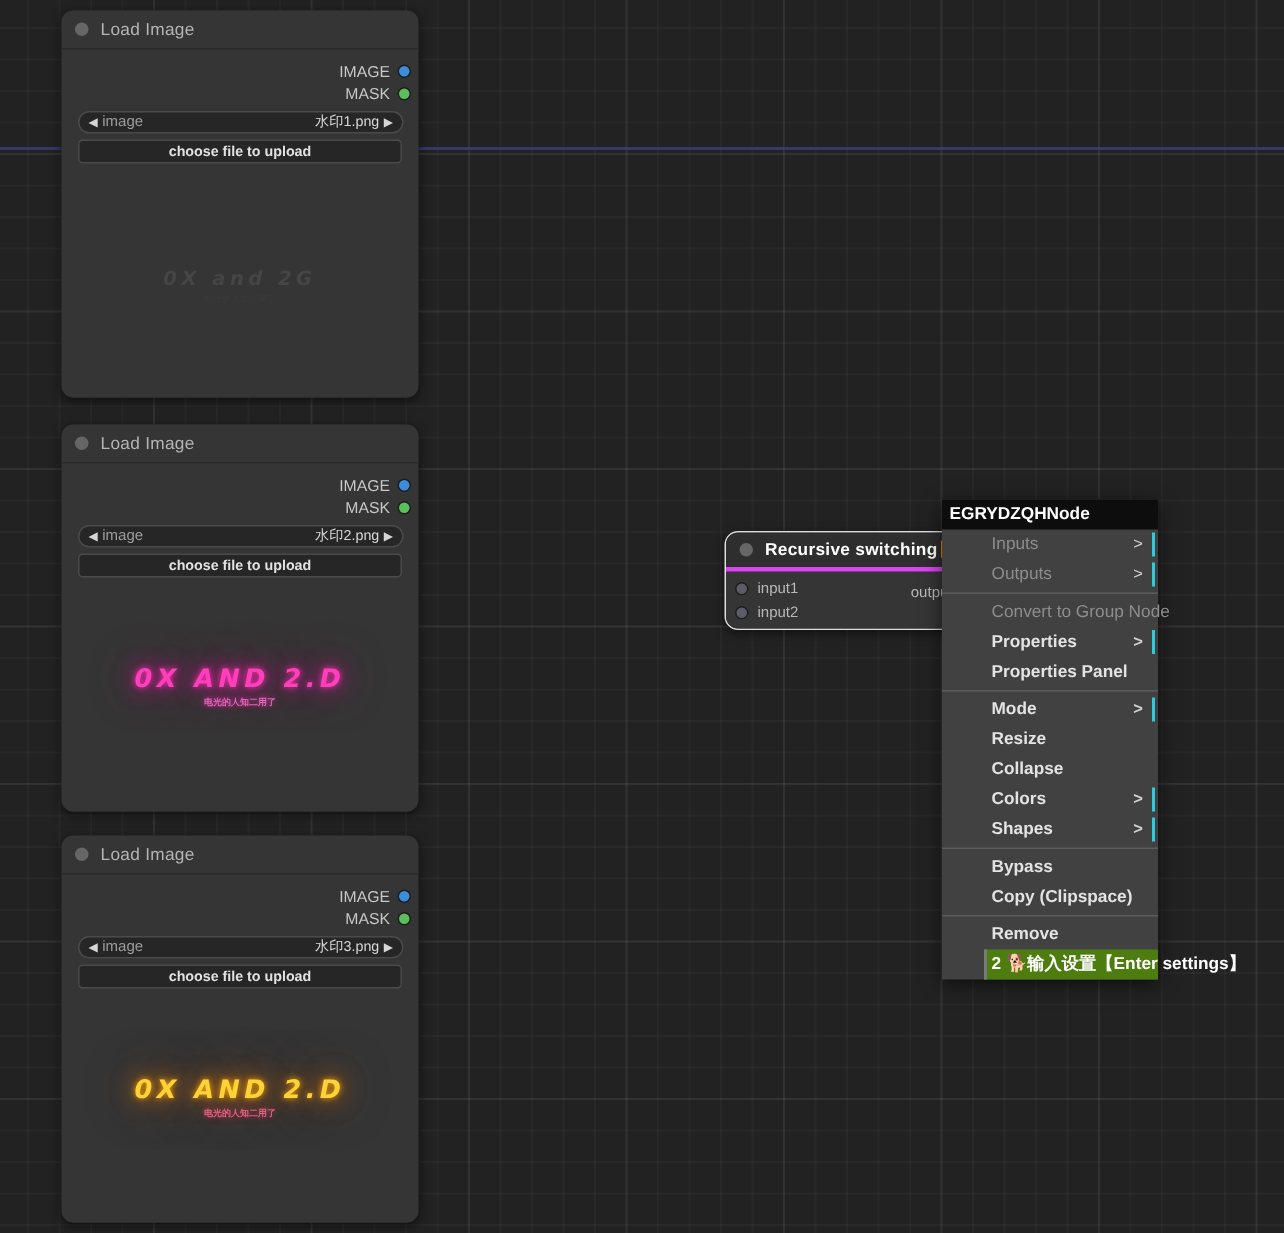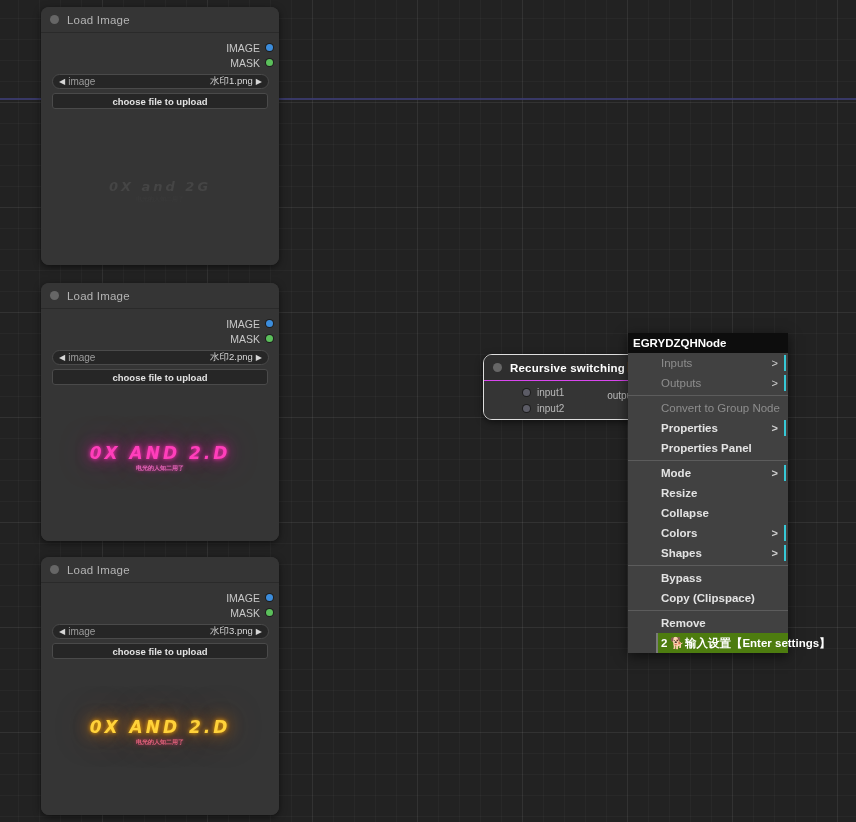--- a/index.html
+++ b/index.html
@@ -100,25 +100,25 @@
     margin-top:1px;opacity:.85;
   }
 
   
   #node-switch{
     border:1px solid #dedede;
     border-radius:9px;
     background:#353535;
   }
   #node-switch .titlebar{
-    background:#2e2e2e;border-bottom:1px solid #d946ef;justify-content:center;
+    background:#2e2e2e;border-bottom:3px solid #d946ef;justify-content:center;
     padding-left:0;
   }
   #node-switch .ttl{color:#ffffff;font-weight:bold;font-size:11.5px;}
-  .io-row{display:flex;align-items:center;height:16px;padding:0 7px;box-sizing:border-box;margin-left:32px;}
+  .io-row{display:flex;align-items:center;height:16px;padding:0 7px;box-sizing:border-box;}
   .io-row .iolbl{color:#b9b9b9;font-size:10px;margin-left:7px;}
   .io-right{position:absolute;right:6px;top:6px;color:#b9b9b9;font-size:10px;}
 
   
   #ctxmenu{
     position:absolute;
     background:#414141;
     box-shadow:0 3px 12px rgba(0,0,0,.6);
     font-size:11.5px;
   }
@@ -263,21 +263,21 @@
       <span class="iolbl">input1</span>
     </div>
     <div class="io-row">
       <span class="dot grey"></span>
       <span class="iolbl">input2</span>
     </div>
     <div class="io-right" style="top:6px;right:4px;">output</div>
   </div>
 </div>
 
-<div id="ctxmenu" style="left:628px;top:333px;width:160px;">
+<div id="ctxmenu" style="left:628px;top:333px;width:144px;">
   <div class="hdr">EGRYDZQHNode</div>
   <div id="ctxitems">
       <div class="mi dim"><span>Inputs</span><span class="chev">&gt;</span><span class="bar" style="background: rgb(54, 200, 214);"></span></div>
       <div class="mi dim"><span>Outputs</span><span class="chev">&gt;</span><span class="bar" style="background: rgb(54, 200, 214);"></span></div>
       <div class="sep"></div>
       <div class="mi dim"><span>Convert to Group Node</span></div>
       <div class="mi bold"><span>Properties</span><span class="chev">&gt;</span><span class="bar" style="background: rgb(54, 200, 214);"></span></div>
       <div class="mi bold"><span>Properties Panel</span></div>
       <div class="sep"></div>
       <div class="mi bold"><span>Mode</span><span class="chev">&gt;</span><span class="bar" style="background: rgb(54, 200, 214);"></span></div>

